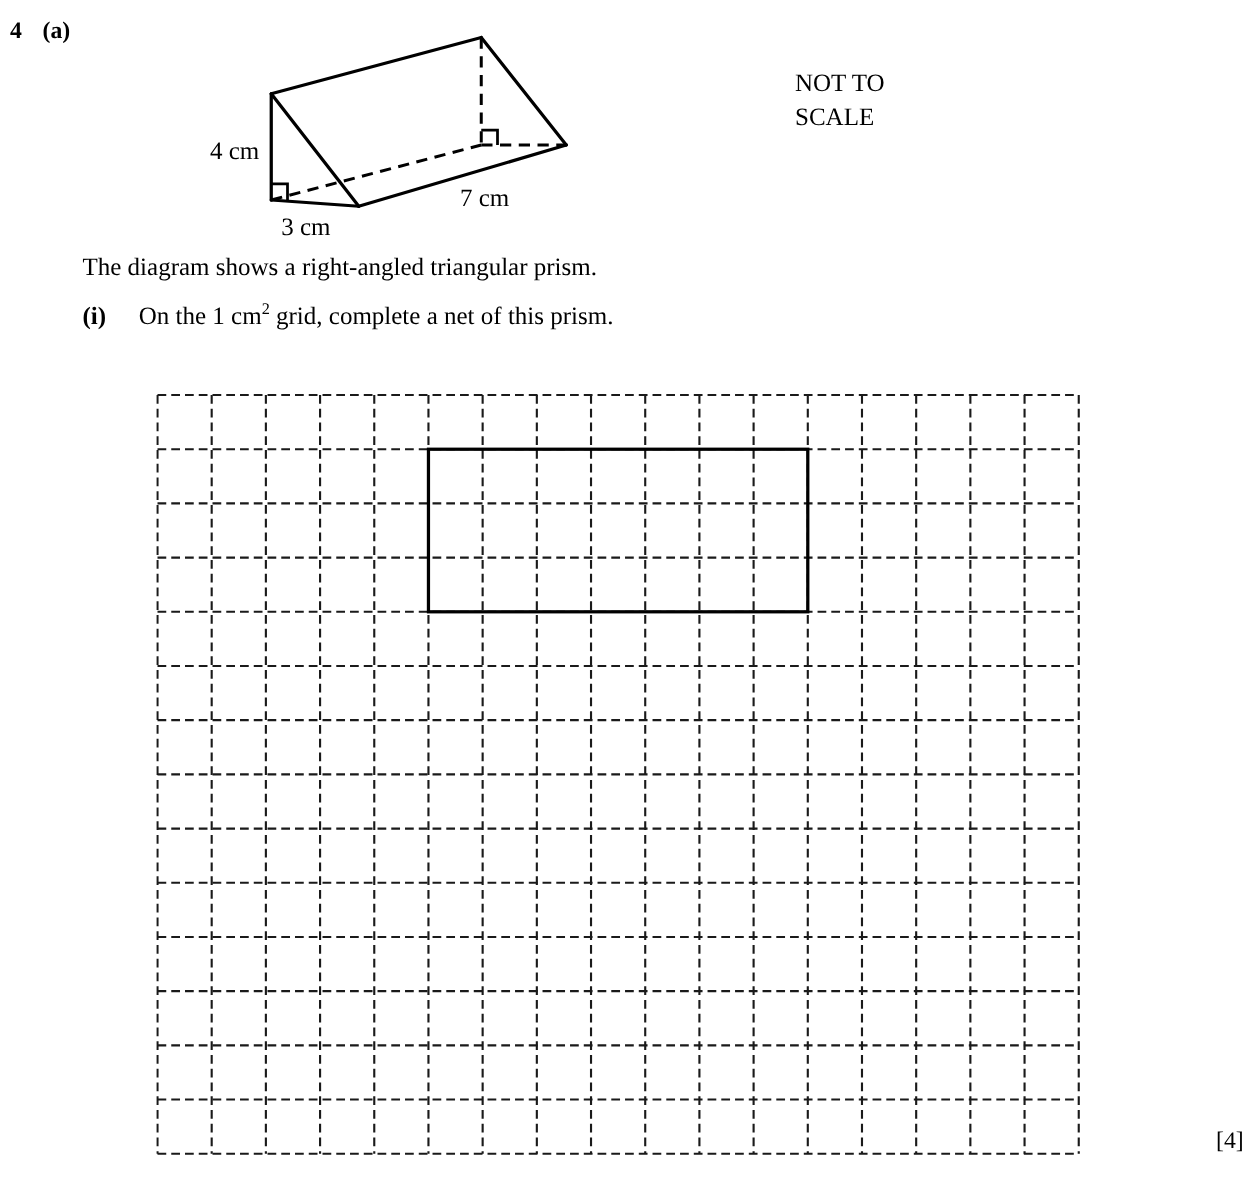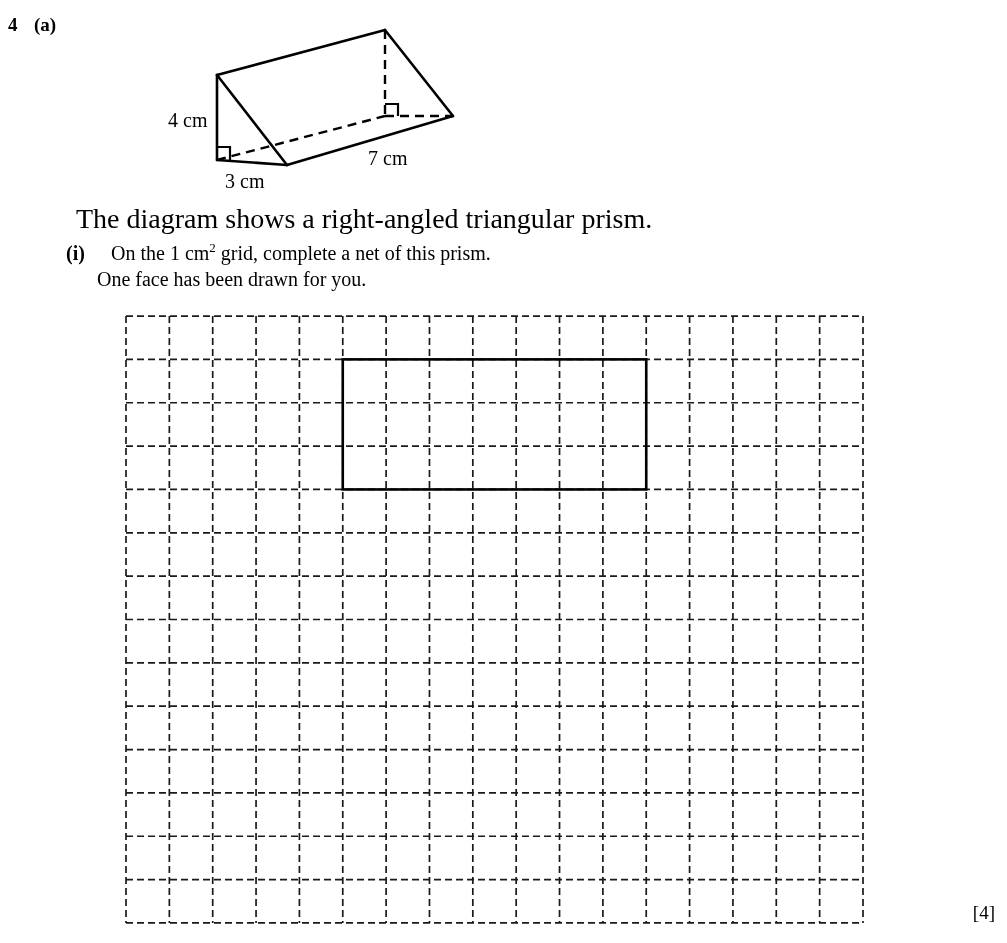--- a/index.html
+++ b/index.html
@@ -56,23 +56,23 @@
     left: 636px;
     top: 54px;
     font-size: 20px;
     line-height: 27px;
     white-space: pre-line;
   }
 
   
   .lead {
     position: absolute;
-    left: 76px;
+    left: 66px;
     top: 203px;
-    font-size: 28px;
+    font-size: 20px;
     white-space: nowrap;
   }
   .sub-label {
     position: absolute;
     left: 66px;
     top: 242px;
     font-size: 20px;
     font-weight: bold;
   }
   .sub-line1 {
@@ -149,26 +149,27 @@
         <polyline points="217,147 230,147 230,160"></polyline>
         <polyline points="385,104 398,104 398,116"></polyline>
       </g>
 
       <text x="168" y="127" font-family="Liberation Serif, serif" font-size="20" fill="#000000">4 cm</text>
       <text x="225" y="188" font-family="Liberation Serif, serif" font-size="20" fill="#000000">3 cm</text>
       <text x="368" y="165" font-family="Liberation Serif, serif" font-size="20" fill="#000000">7 cm</text>
     </svg>
   </div>
 
+  <div class="nts">NOT TO
+SCALE</div>
 
   <div class="lead">The diagram shows a right-angled triangular prism.</div>
 
   <div class="sub-label">(i)</div>
   <div class="sub-line1"><span>On the 1 cm</span><sup>2</sup><span> grid, complete a net of this prism.</span></div>
-  <div class="sub-line2">One face has been drawn for you.</div>
 
   <div class="grid-wrap">
     <svg id="grid-svg" xmlns="http://www.w3.org/2000/svg" width="739" height="609" viewBox="-1 -1 738.95 608.9">
         <g stroke="#1a1a1a" stroke-width="1.7" stroke-dasharray="7 4" fill="none">
           <line x1="0" y1="0" x2="0" y2="606.9"></line>
           <line x1="43.35" y1="0" x2="43.35" y2="606.9"></line>
           <line x1="86.7" y1="0" x2="86.7" y2="606.9"></line>
           <line x1="130.05" y1="0" x2="130.05" y2="606.9"></line>
           <line x1="173.4" y1="0" x2="173.4" y2="606.9"></line>
           <line x1="216.75" y1="0" x2="216.75" y2="606.9"></line>

